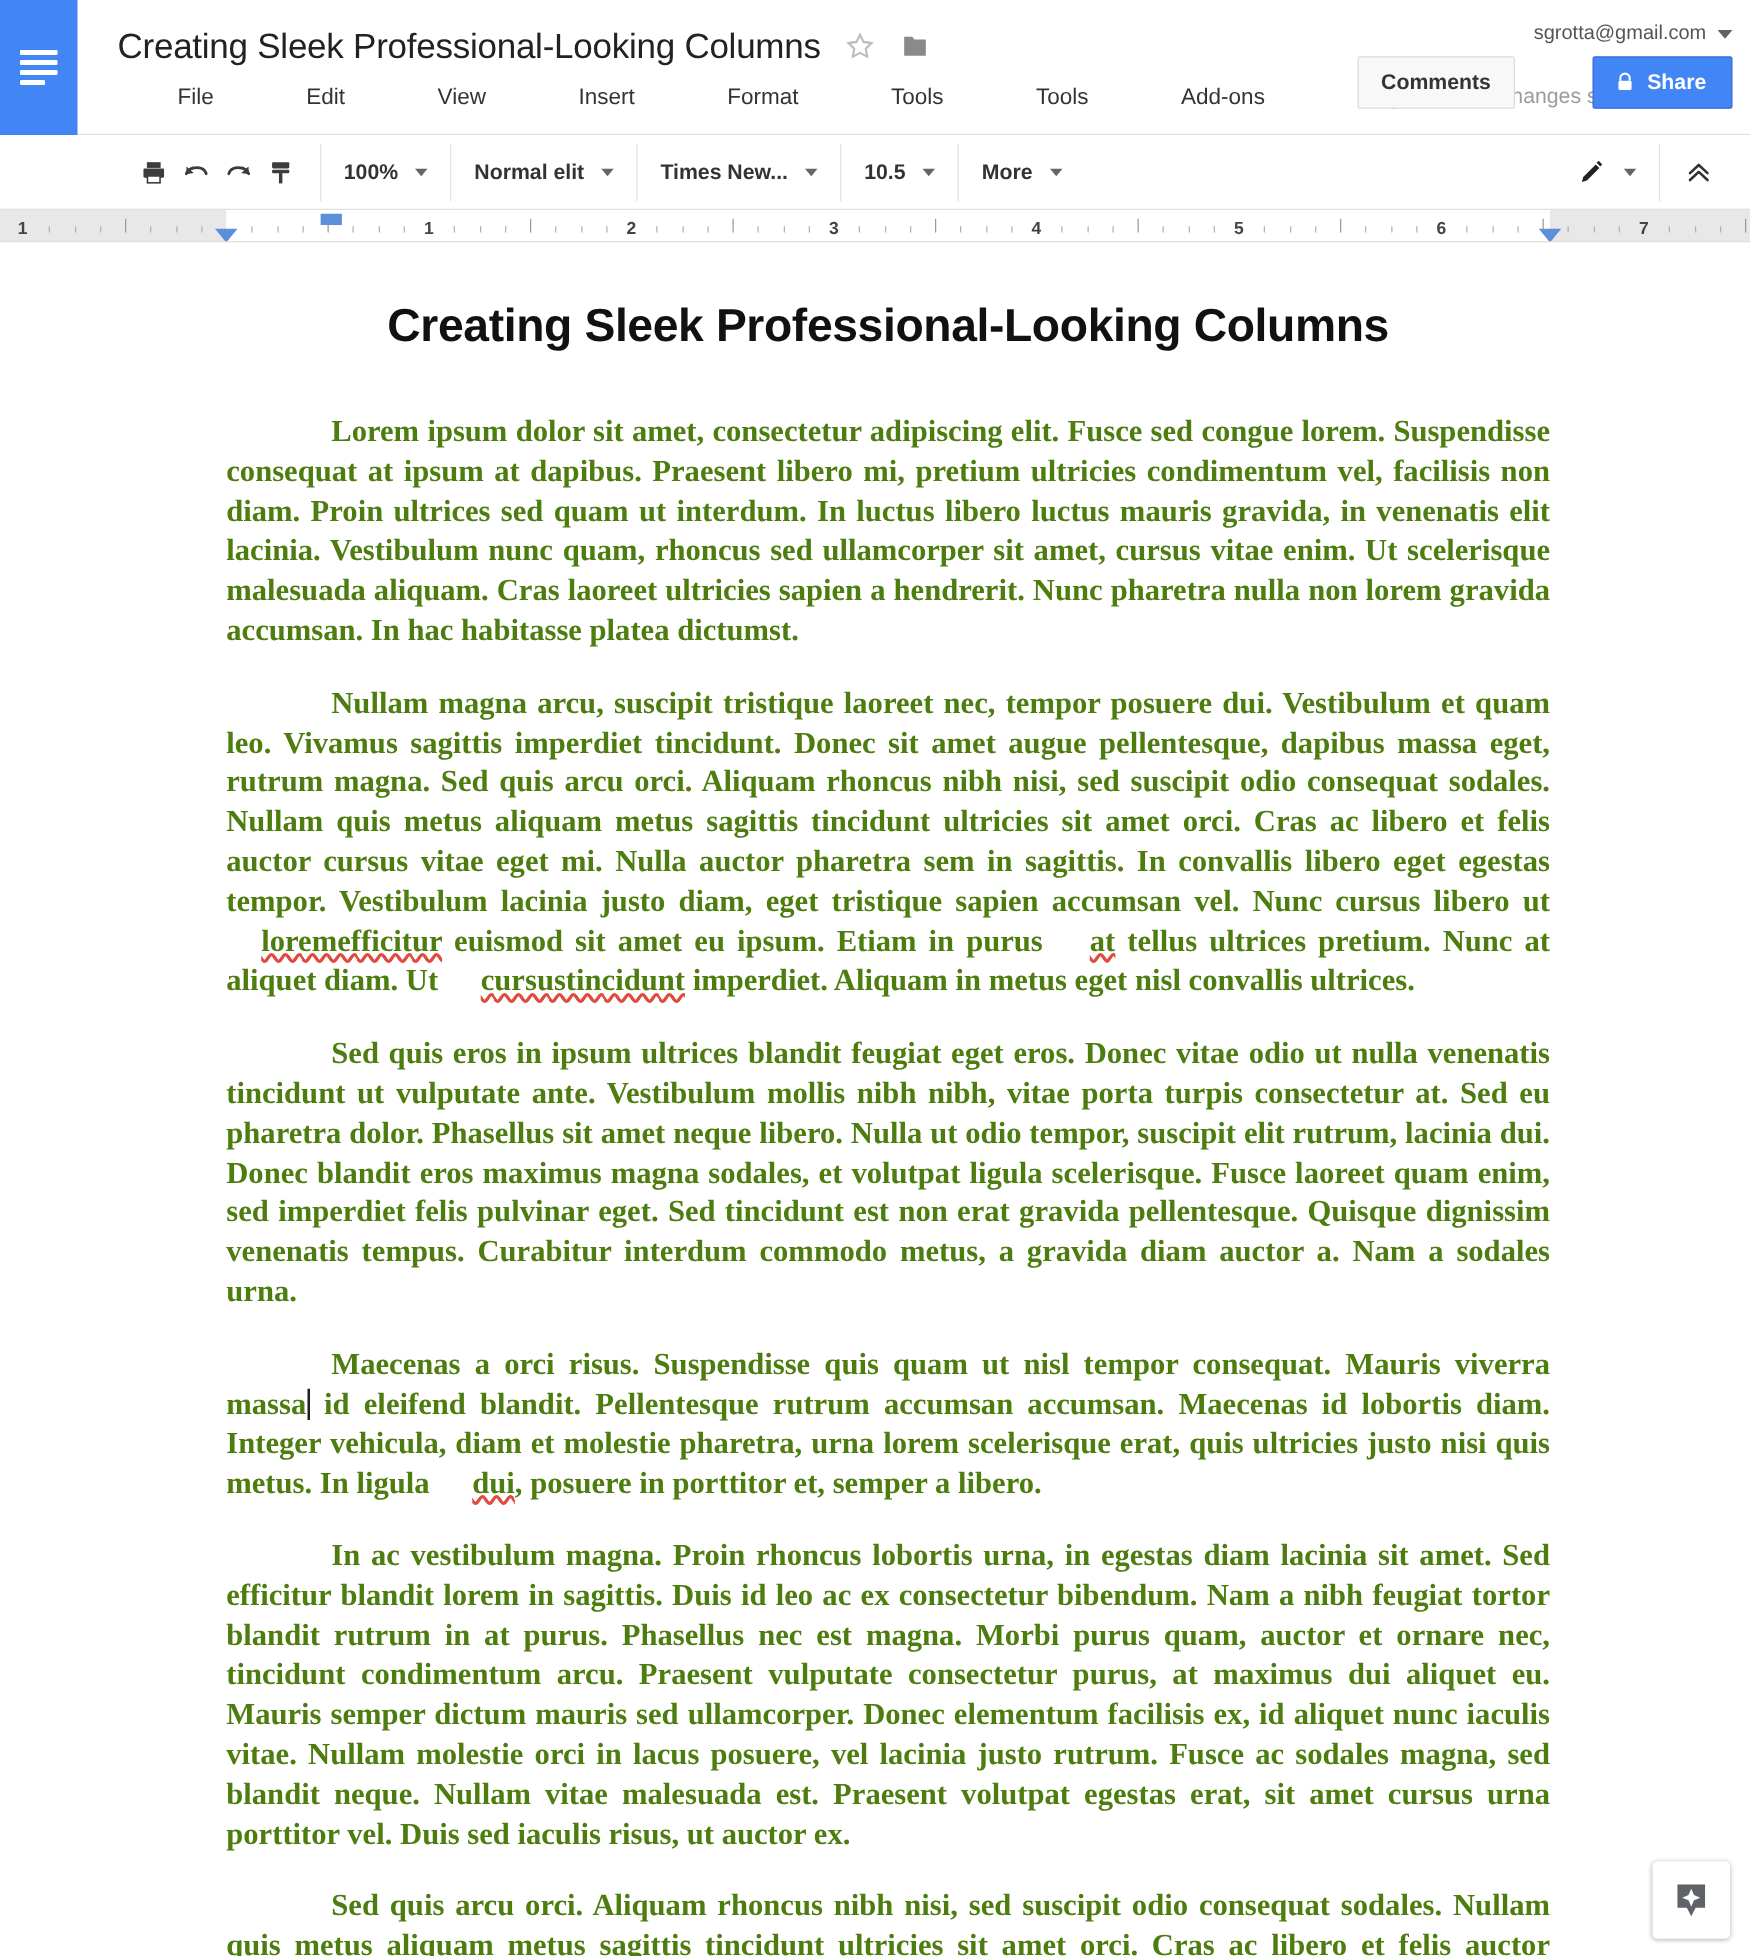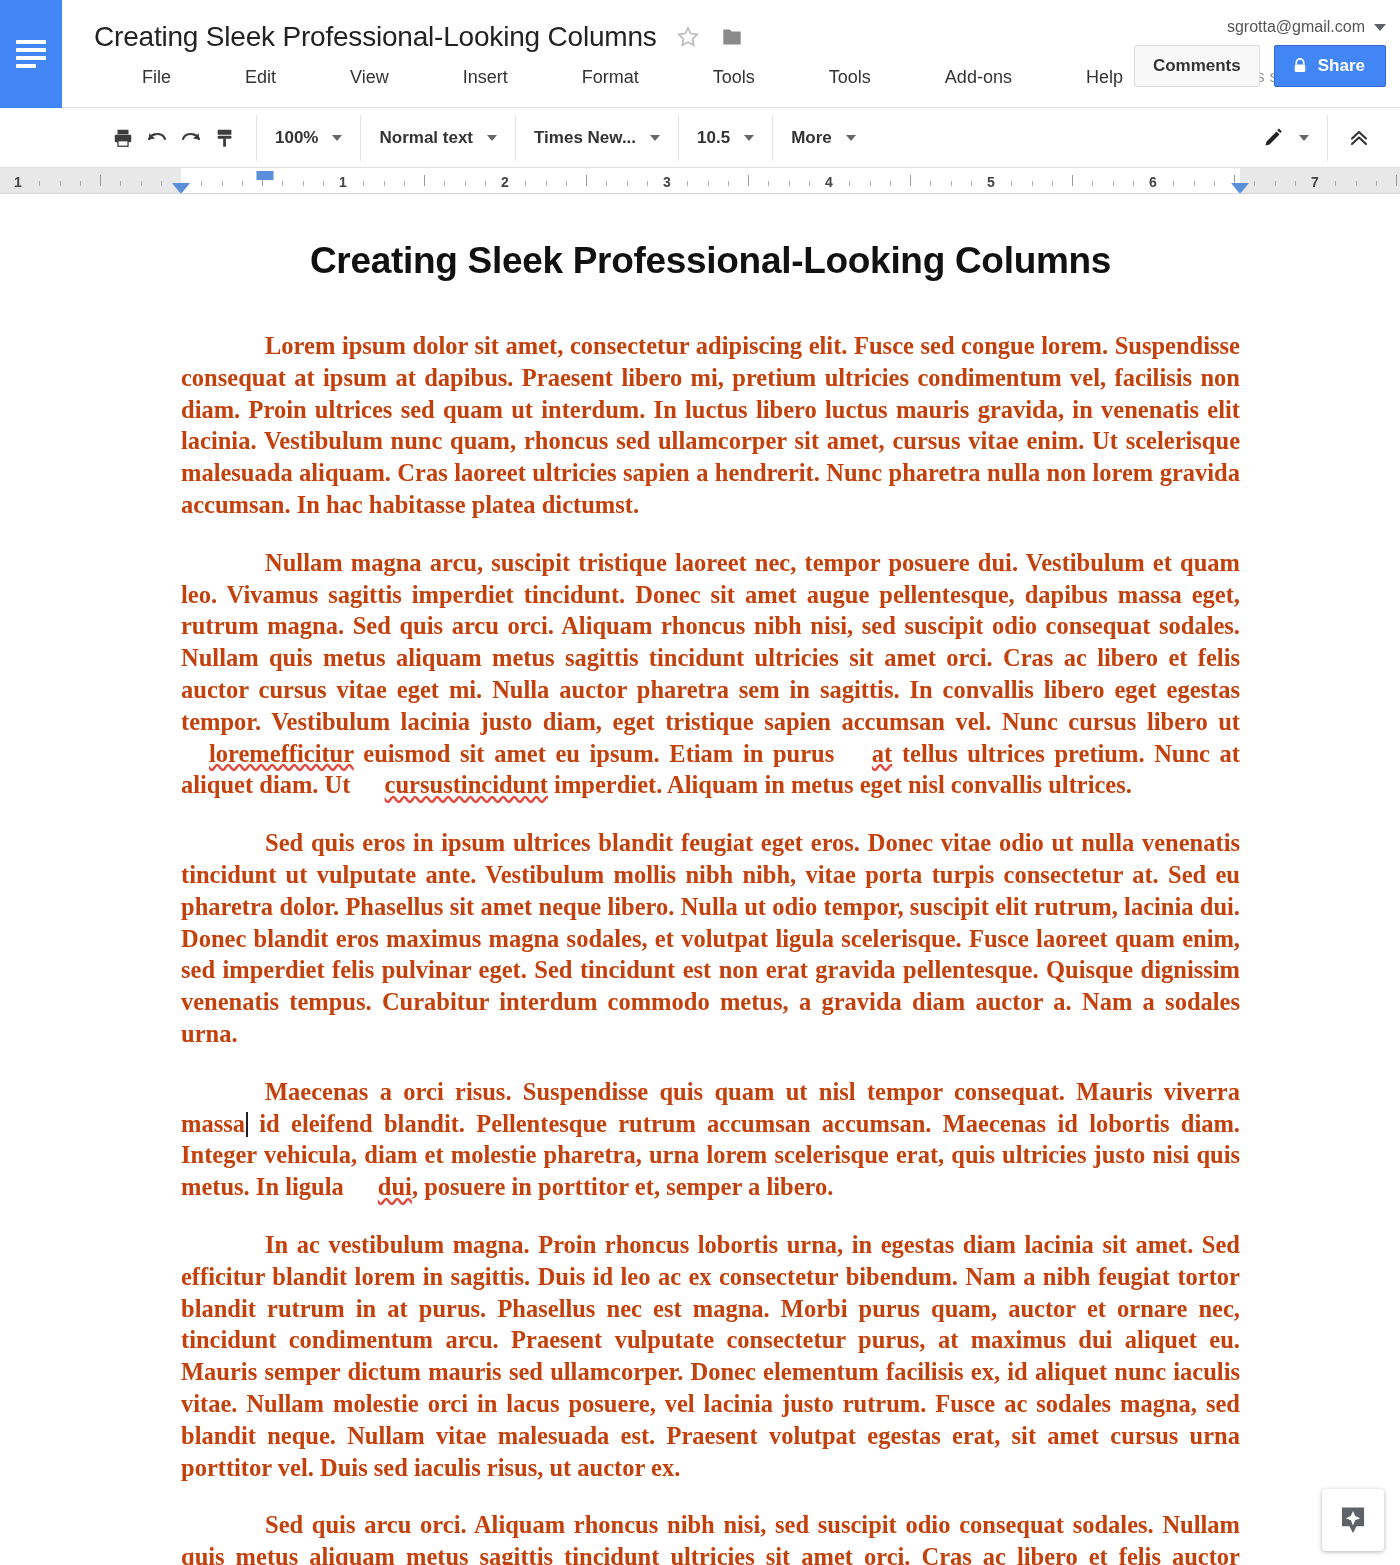--- a/index.html
+++ b/index.html
@@ -128,20 +128,21 @@
   .account-caret {
     margin-left: 9px;
     width: 0; height: 0;
     border-left: 6px solid transparent;
     border-right: 6px solid transparent;
     border-top: 7px solid #5f6368;
   }
   .btn-row {
     display: flex;
     align-items: center;
+    gap: 48px;
   }
   .comments-btn {
     height: 42px;
     padding: 0 18px;
     border: 1px solid #dadce0;
     background: #f8f8f8;
     border-radius: 2px;
     font-size: 17px;
     color: #333333;
     display: flex;
@@ -295,21 +296,21 @@
     color: #111111;
     letter-spacing: -0.3px;
     margin: 0 0 48px 0;
     cursor: text;
   }
   .doc-p {
     font-family: "Liberation Serif", serif;
     font-weight: 700;
     font-size: 24.5px;
     line-height: 31.8px;
-    color: #c2410c;
+    color: #4d7c0f;
     text-align: justify;
     text-indent: 84px;
     margin: 0 0 26px 0;
     cursor: text;
     -webkit-hyphens: none;
     hyphens: none;
   }
   .doc-p:last-child { margin-bottom: 0; }
   .sp {
     text-decoration: underline wavy #e04a3f;
@@ -441,21 +442,21 @@
 
     <div class="tb-group">
       <div class="tb-select">
         <span class="tb-select-label">100%</span>
         <span class="tb-caret"></span>
       </div>
     </div>
 
     <div class="tb-group">
       <div class="tb-select">
-        <span class="tb-select-label">Normal text</span>
+        <span class="tb-select-label">Normal elit</span>
         <span class="tb-caret"></span>
       </div>
     </div>
 
     <div class="tb-group">
       <div class="tb-select">
         <span class="tb-select-label">Times New...</span>
         <span class="tb-caret"></span>
       </div>
     </div>

